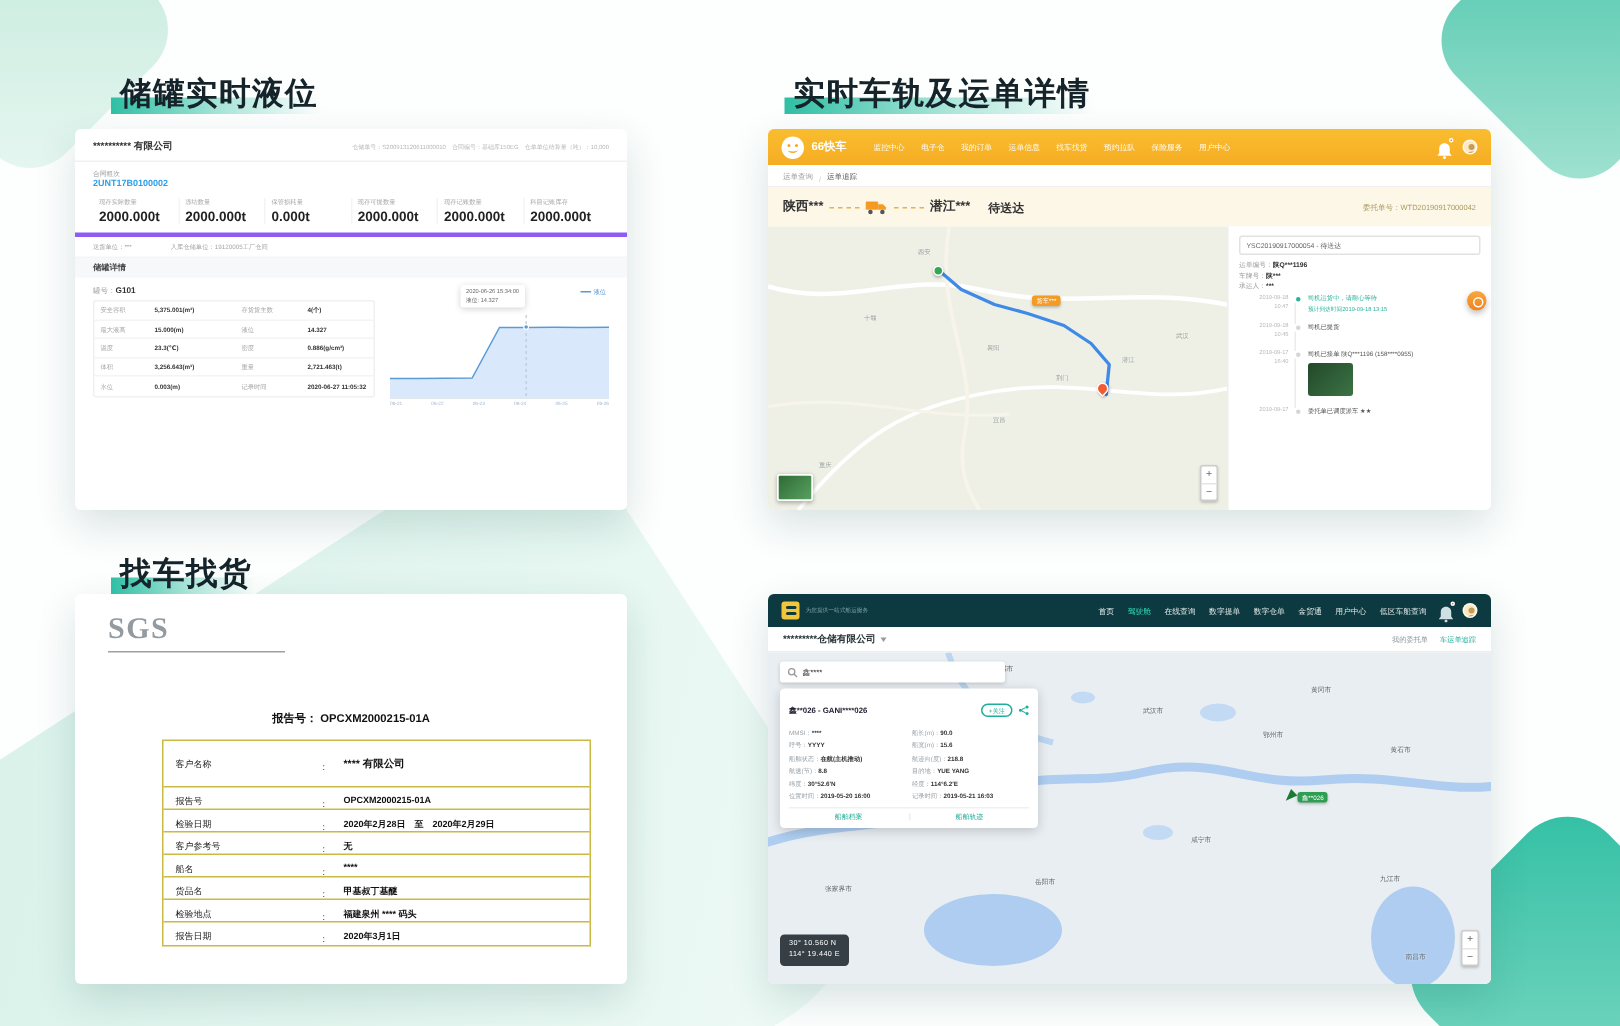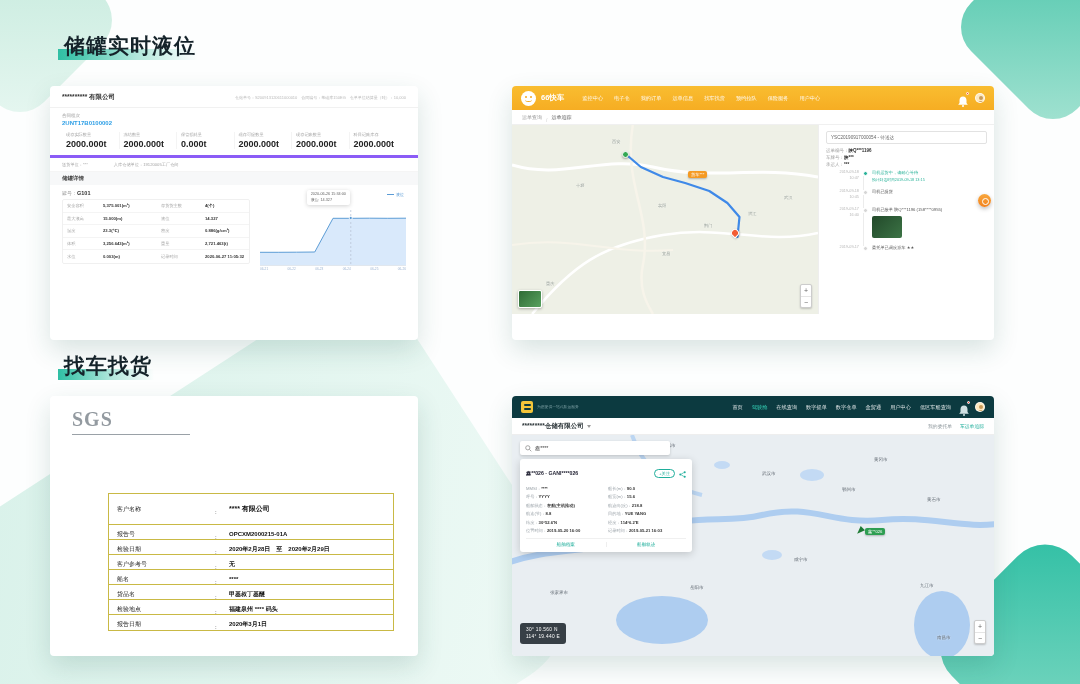--- a/index.html
+++ b/index.html
@@ -12,21 +12,21 @@
   .deco-tl{left:-55px;top:-55px;width:150px;height:150px;border-radius:34px;transform:rotate(45deg);
     background:linear-gradient(135deg,#bfe8d9,#e7f7f1);}
   .deco-tr{right:-48px;top:-48px;width:150px;height:150px;border-radius:34px;transform:rotate(45deg);
     background:linear-gradient(135deg,#44c3a8,#a5e3d2);}
   .deco-bl{left:-230px;bottom:-190px;width:780px;height:430px;border-radius:90px;transform:rotate(-33deg);
     background:linear-gradient(135deg,#d2efe6,#effaf6);}
   .deco-br{right:-50px;bottom:-50px;width:170px;height:170px;border-radius:38px;transform:rotate(45deg);
     background:linear-gradient(135deg,#2fbfa4,#8bdcc7);}
 
   
-  .sec-title{position:absolute;z-index:2;margin:0;font-size:21px;font-weight:700;color:#15232a;}
+  .sec-title{position:absolute;z-index:2;margin:16px;font-size:21px;font-weight:700;color:#15232a;}
   .sec-title .tx{position:relative;z-index:1;letter-spacing:1px;}
   .sec-title::before{content:"";position:absolute;left:-6px;right:-2px;bottom:0;height:11px;
     background:linear-gradient(90deg,#2fbfa4 0%,rgba(111,212,190,.55) 55%,rgba(111,212,190,0) 100%);}
   .t-tank{left:64px;top:32px;}
   .t-truck{left:513px;top:32px;}
   .t-insp{left:64px;top:352px;}
   .t-ship{left:513px;top:352px;}
 
   .card{position:absolute;z-index:1;background:#fff;border-radius:4px;box-shadow:0 10px 26px rgba(24,84,74,.16);}
   .card-tank{left:50px;top:86px;width:368px;height:254px;overflow:hidden;}
@@ -186,20 +186,21 @@
 </head>
 <body>
 
 <div class="canvas">
   <div class="deco deco-tl"></div>
   <div class="deco deco-tr"></div>
   <div class="deco deco-bl"></div>
   <div class="deco deco-br"></div>
 
   <h2 class="sec-title t-tank"><span class="tx">储罐实时液位</span></h2>
+  <h2 class="sec-title t-truck"><span class="tx">实时车轨及运单详情</span></h2>
   <h2 class="sec-title t-insp"><span class="tx">找车找货</span></h2>
 
   <div class="card card-tank">
     <div class="tk-head">
       <div class="tk-company">********** 有限公司</div>
       <div class="tk-meta">仓储单号：S200913120611000010　合同编号：基础库150EG　仓单单位结算量（吨）：10,000</div>
     </div>
     <div class="tk-contract">
       <div class="tk-contract-label">合同租次</div>
       <div class="tk-contract-no">2UNT17B0100002</div>
@@ -322,20 +323,34 @@
             </svg>
           <i class="dot"></i>
         </span>
         <span class="avatar"></span>
       </div>
     </div>
     <div class="tr-crumb">
       <span class="tr-crumb-item">运单查询</span>
       <span class="tr-crumb-sep"></span>
       <span class="tr-crumb-item cur">运单追踪</span>
+    </div>
+    <div class="tr-route">
+      <span class="rt-city">陕西***</span>
+      <span class="rt-dash"></span>
+      <svg class="rt-truck" viewBox="0 0 16 11">
+          <rect x="0" y="1" width="9" height="6" rx="1" fill="#f59a23"></rect>
+          <path d="M9 3 h3.5 l2 2.2 V7 H9 Z" fill="#f59a23"></path>
+          <circle cx="3.5" cy="8.5" r="1.6" fill="#555"></circle>
+          <circle cx="12" cy="8.5" r="1.6" fill="#555"></circle>
+        </svg>
+      <span class="rt-dash"></span>
+      <span class="rt-city">潜江***</span>
+      <span class="rt-status">待送达</span>
+      <span class="rt-order">委托单号：WTD20190917000042</span>
     </div>
     <div class="tr-main">
       <div class="tr-map">
         <svg class="roads" viewBox="0 0 304 189" preserveAspectRatio="none">
           <path d="M0,40 C50,55 90,30 140,42 C200,56 240,40 304,52" stroke="#ffffff" stroke-width="3" fill="none"></path>
           <path d="M20,189 C60,140 90,120 150,110 C210,100 250,120 304,108" stroke="#ffffff" stroke-width="2.5" fill="none"></path>
           <path d="M120,0 C110,60 140,90 130,140 C125,165 135,180 140,189" stroke="#f7f4ea" stroke-width="2.5" fill="none"></path>
           <path d="M0,120 C60,110 100,130 160,125" stroke="#f7f4ea" stroke-width="2" fill="none"></path>
           <polyline points="114,30 128,42 150,52 172,58 196,66 214,78 226,92 224,112" stroke="#3f89e8" stroke-width="2.2" fill="none" stroke-linecap="round" stroke-linejoin="round"></polyline>
         </svg>
@@ -415,20 +430,23 @@
           </div>
         </div>
       </div>
     </div>
     <button class="svc-btn"></button>
   </div>
 
   <div class="card card-insp">
     <div class="sgs-logo">SGS</div>
     <div class="sgs-line"></div>
+    <div class="insp-rno">
+      <span>报告号： </span><span>OPCXM2000215-01A</span>
+    </div>
     <div class="insp-table">
         <div class="insp-row">
         <div class="insp-k">客户名称</div>
         <div class="insp-sep"></div>
         <div class="insp-v">**** 有限公司</div>
       </div>
         <div class="insp-row">
         <div class="insp-k">报告号</div>
         <div class="insp-sep"></div>
         <div class="insp-v">OPCXM2000215-01A</div>

